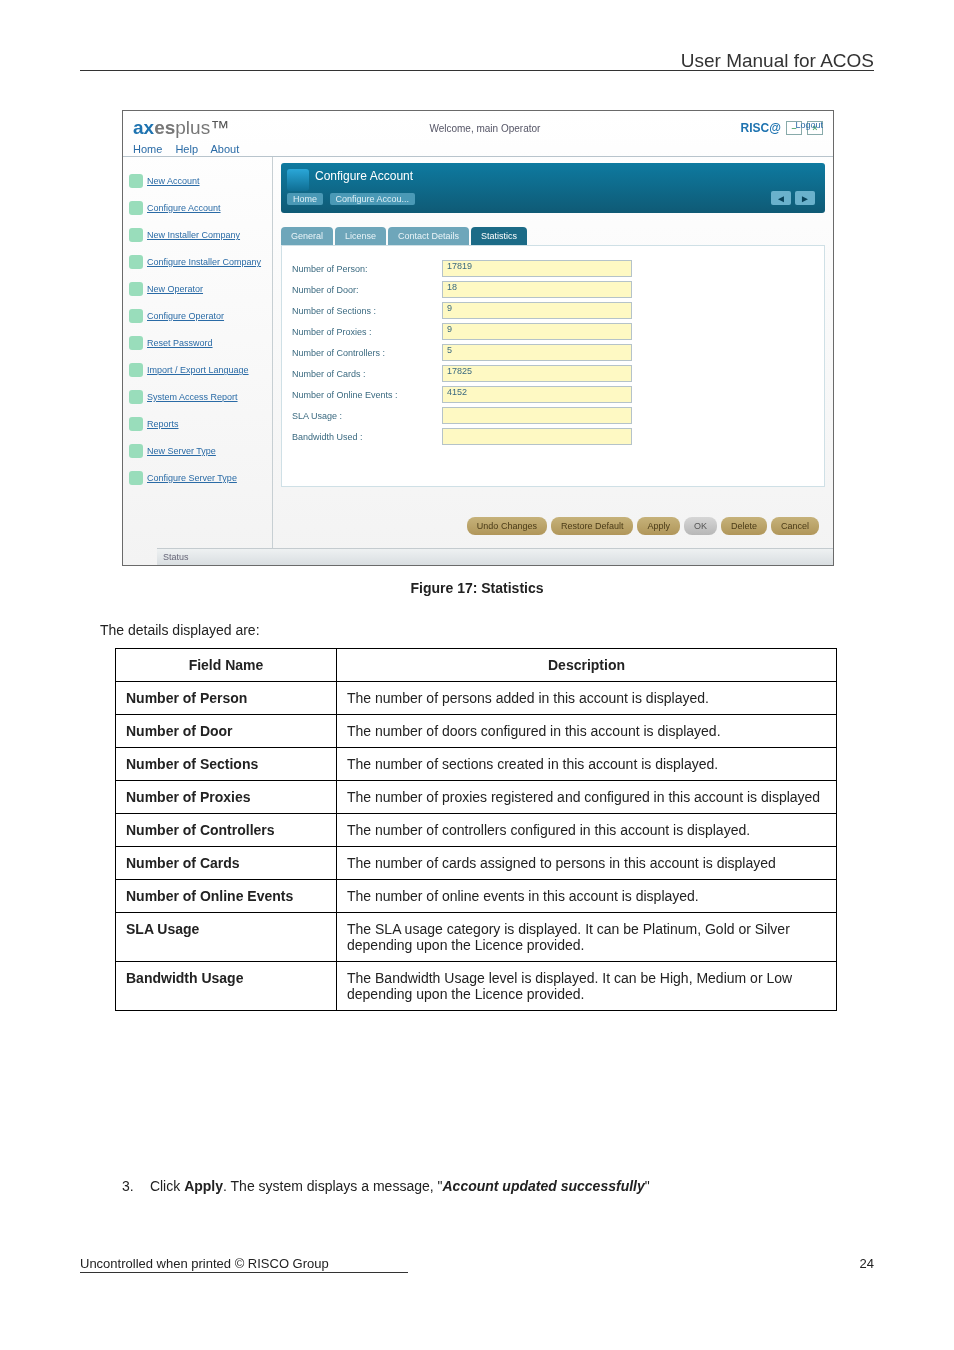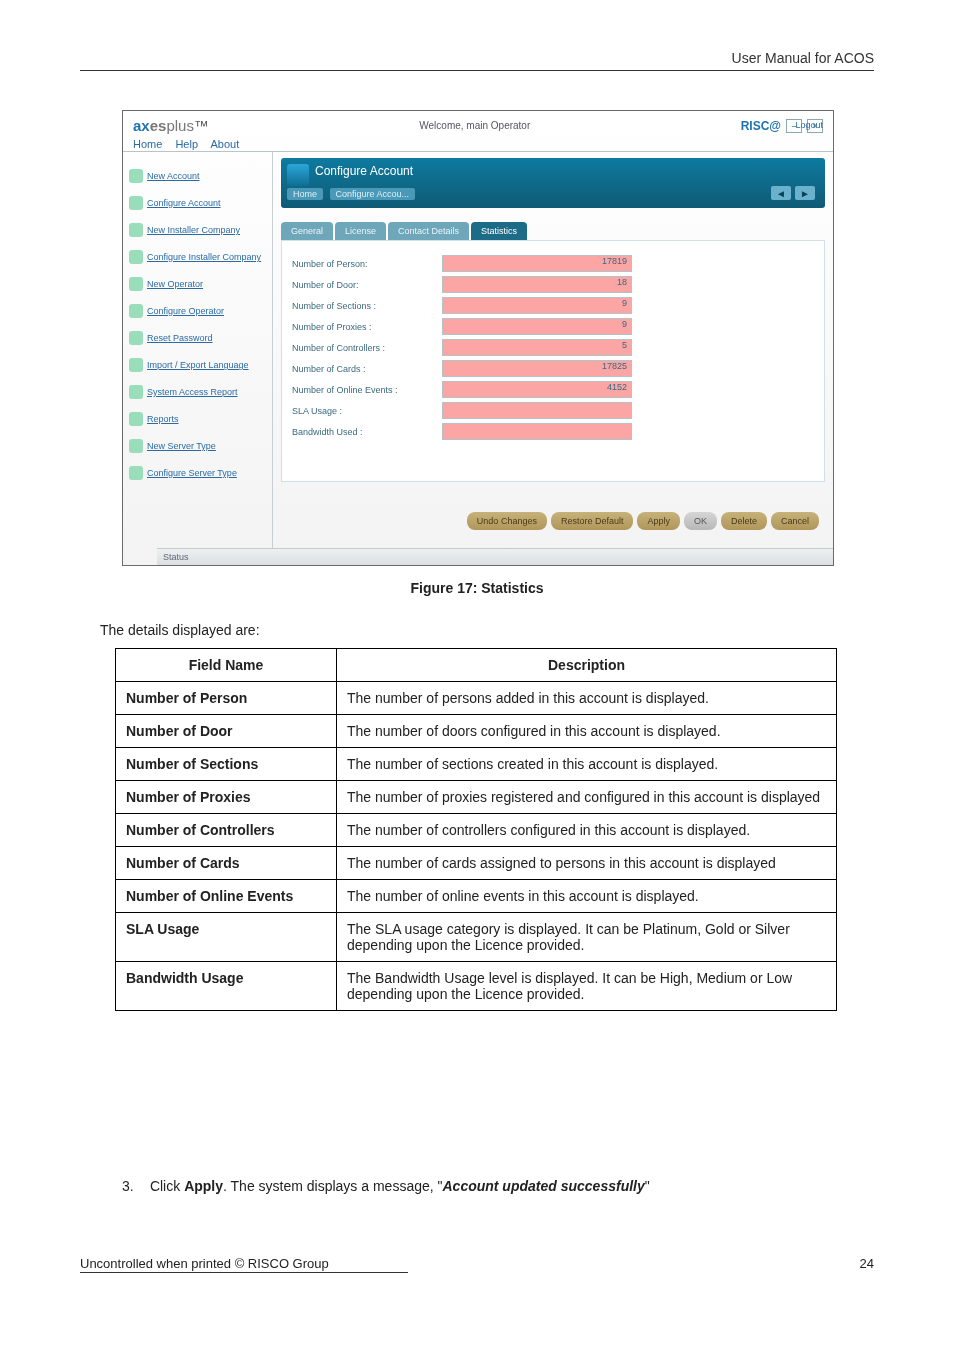--- a/index.html
+++ b/index.html
@@ -1,23 +1,23 @@
 <!DOCTYPE html>
 <html><head>
 <meta charset="utf-8">
 <style>
   :root { --risco-blue:#1e73b0; --panel-teal-start:#0e7aa0; --panel-teal-end:#0f5a75; --tab-teal:#1c6b87; --tab-pale:#e7f3f6; --tan:#c6b27a; --tan-dark:#b0965a; --border:#000; --page-bg:#fff; }
   html,body{margin:0;padding:0;background:#e9e9e9;}
   .page{width:954px;height:1350px;margin:0 auto;background:var(--page-bg);position:relative;font-family:"Segoe UI",Arial,sans-serif;color:#222;box-sizing:border-box;}
   .hdr-line{position:absolute;left:80px;right:80px;top:70px;border-top:1px solid #333;}
-  .hdr-text{position:absolute;right:80px;top:50px;font-size:14px;color:#333;}
+  .hdr-text{position:absolute;right:80px;top:50px;font-size:19px;color:#333;}
   
   .shot{position:absolute;left:122px;top:110px;width:710px;height:454px;border:1px solid #6a6a6a;background:linear-gradient(#ffffff, #f3f3f3);font-size:10px;color:#555;}
   .shot .topbar{display:flex;align-items:center;justify-content:space-between;padding:6px 10px 2px 10px;}
-  .brand{font-size:15px;}
+  .brand{font-size:19px;}
   .brand .ax{color:var(--risco-blue);font-weight:bold;}
   .brand .es{color:#777;font-weight:bold;}
   .brand .plus{color:#777;}
   .welcome{font-size:10px;color:#556;}
   .risco-logo{display:flex;align-items:center;gap:3px;font-size:12px;font-weight:bold;color:var(--risco-blue);}
   .winbtn{display:inline-block;width:14px;height:12px;border:1px solid #8aa;color:#5a7;font-size:9px;line-height:12px;text-align:center;margin-left:2px;}
   .menu{padding:2px 10px 1px 10px;color:#2a6ba6;font-size:11px;border-bottom:1px solid #b8c4cc;}
   .menu span{margin-right:10px;}
   .logout{position:absolute;right:10px;top:9px;font-size:9px;color:#2a6ba6;}
   .body{display:flex;height:404px;}
@@ -32,21 +32,21 @@
   .panelhead .crumb .chip{display:inline-block;background:#4a99b6;border-radius:2px;padding:1px 6px;margin-right:4px;}
   .panelhead .navbtns{position:absolute;right:10px;top:28px;display:flex;gap:4px;}
   .panelhead .nb{width:20px;height:14px;border-radius:2px;background:#6ab1cc;display:flex;align-items:center;justify-content:center;color:#08425a;font-size:10px;}
   .tabs{margin:14px 8px 0 8px;display:flex;gap:2px;}
   .tab{font-size:9px;padding:4px 10px;border-radius:4px 4px 0 0;background:var(--tab-pale);color:#3b6a80;}
   .tab.dim{background:#6ea6ba;color:#eaf4f8;}
   .tab.active{background:var(--tab-teal);color:#fff;}
   .tabbody{margin:0 8px;padding:10px;border:1px solid #cfe0e6;background:#fff;min-height:220px;}
   .row{display:flex;align-items:center;margin:4px 0;}
   .row label{width:150px;font-size:9px;color:#3b6a80;}
-  .row .txt{width:180px;height:15px;border:1px solid #b5c3c9;font-size:9px;color:#3b6a80;padding:0 4px;background:#fca5a5;text-align:right;}
+  .row .txt{width:180px;height:15px;border:1px solid #b5c3c9;font-size:9px;color:#3b6a80;padding:0 4px;background:#fef9c3;}
   .btns{position:absolute;right:14px;bottom:26px;display:flex;gap:4px;}
   .bbtn{font-size:9px;height:18px;padding:0 10px;border:none;border-radius:8px;background:linear-gradient(var(--tan),var(--tan-dark));color:#4a3b17;display:flex;align-items:center;}
   .bbtn.grey{background:linear-gradient(#d6d6d6,#b7b7b7);color:#555;}
   .statusbar{position:absolute;left:0;right:0;bottom:0;height:16px;background:linear-gradient(#eef1f2,#d9dee1);border-top:1px solid #c4cbcf;font-size:9px;color:#667;padding-left:6px;line-height:16px;margin-left:34px;}
   
   .caption{position:absolute;width:100%;top:580px;text-align:center;font-family:Arial,sans-serif;font-size:14px;font-weight:bold;}
   
   .intro{position:absolute;left:100px;top:622px;font-size:14px;}
   
   .tbl{position:absolute;left:115px;top:648px;width:722px;border-collapse:collapse;font-size:14px;}

